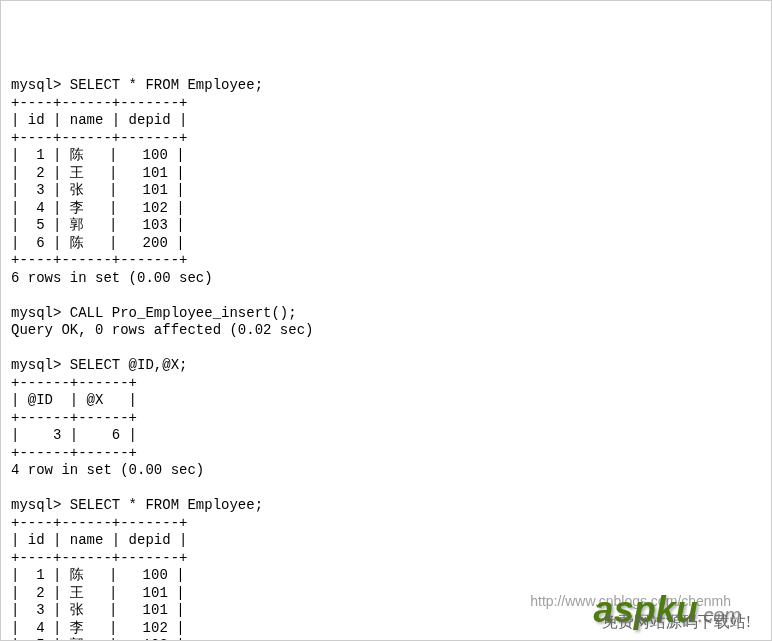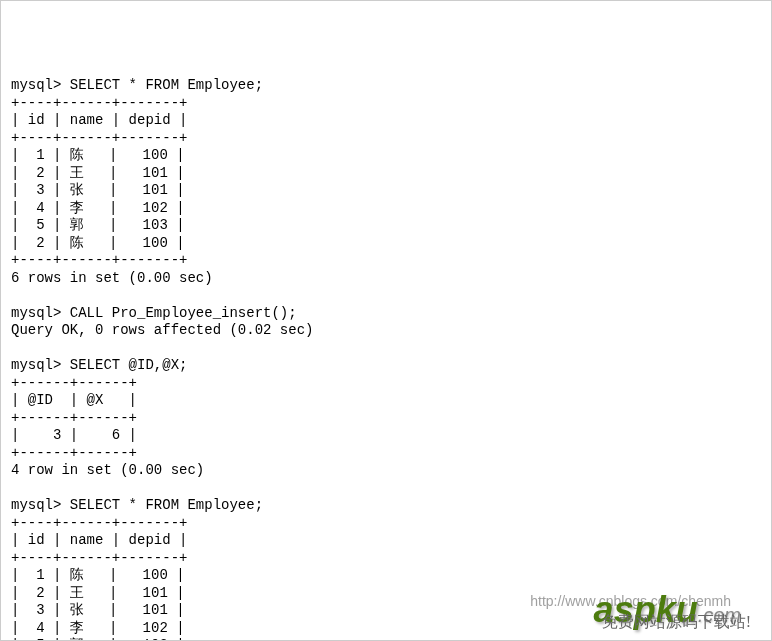--- a/index.html
+++ b/index.html
@@ -71,21 +71,21 @@
 
 <div class="terminal"><span>mysql&gt; </span><span>SELECT * FROM Employee;</span>
 <span>+----+------+-------+</span>
 <span>| id | name | depid |</span>
 <span>+----+------+-------+</span>
 <span>|  1 | 陈   |   100 |</span>
 <span>|  2 | 王   |   101 |</span>
 <span>|  3 | 张   |   101 |</span>
 <span>|  4 | 李   |   102 |</span>
 <span>|  5 | 郭   |   103 |</span>
-<span>|  2 | 陈   |   100 |</span>
+<span>|  6 | 陈   |   200 |</span>
 <span>+----+------+-------+</span>
 <span>6 rows in set (0.00 sec)</span>
 
 <span>mysql&gt; </span><span>CALL Pro_Employee_insert();</span>
 <span>Query OK, 0 rows affected (0.02 sec)</span>
 
 <span>mysql&gt; </span><span>SELECT @ID,@X;</span>
 <span>+------+------+</span>
 <span>| @ID  | @X   |</span>
 <span>+------+------+</span>

